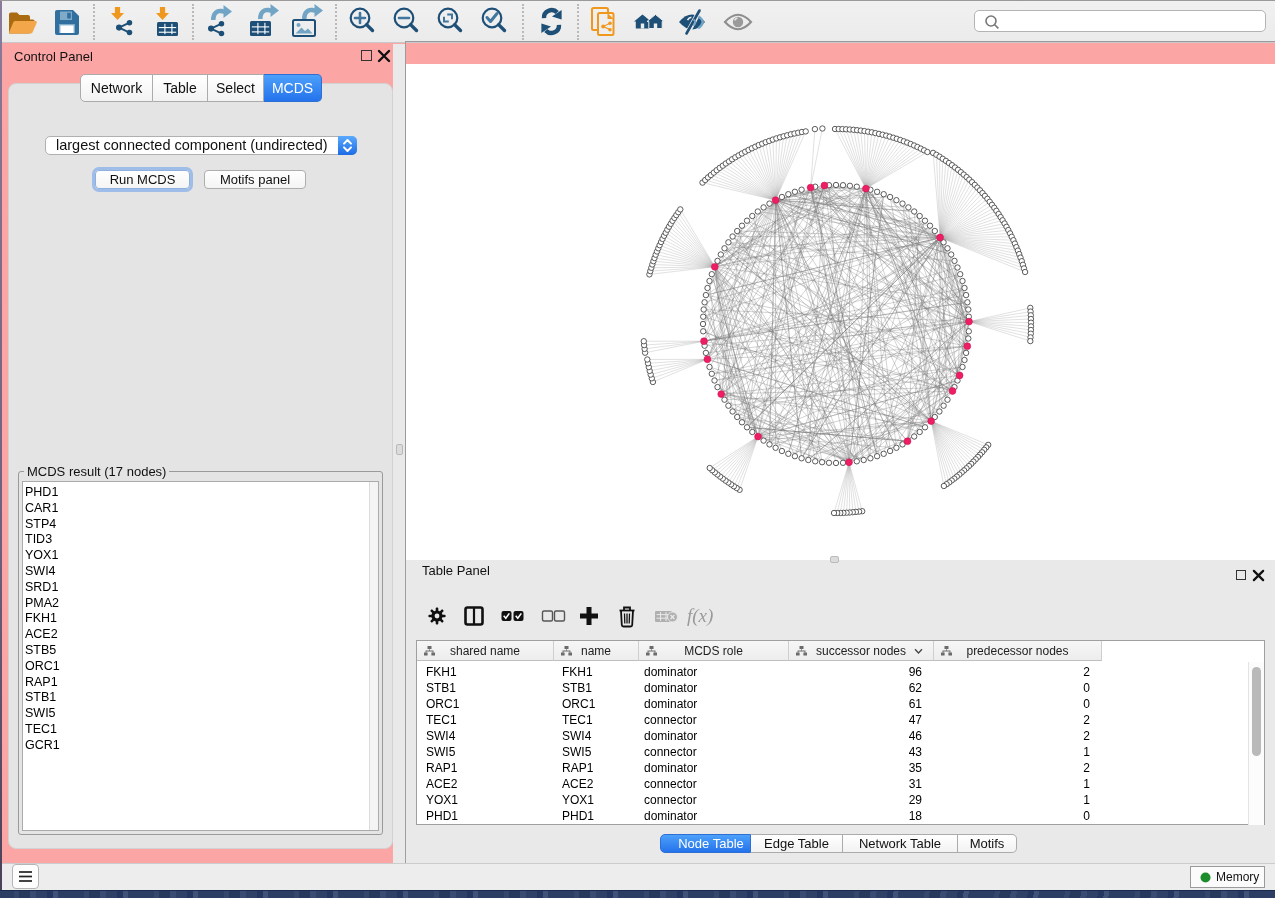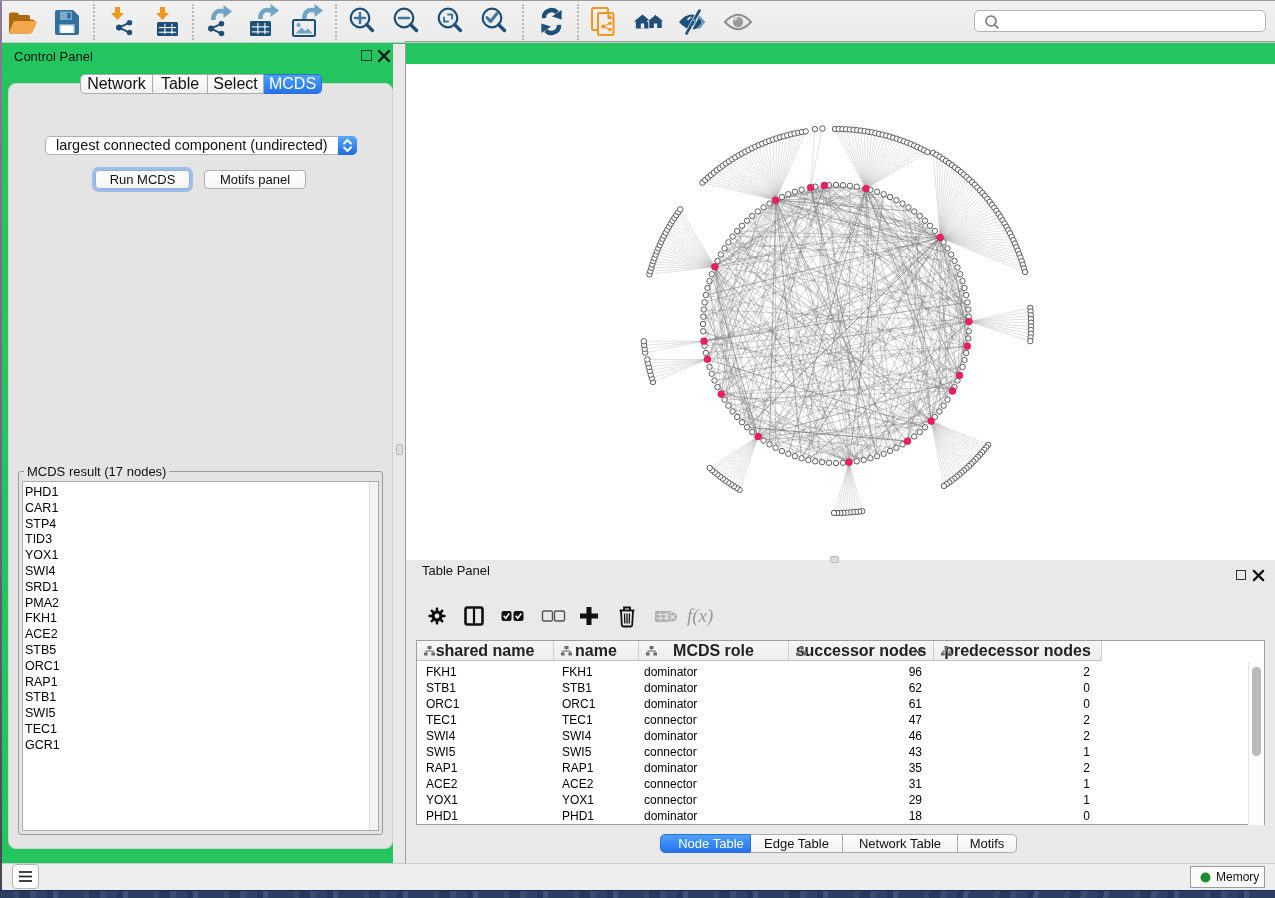--- a/index.html
+++ b/index.html
@@ -1,31 +1,31 @@
 <!DOCTYPE html>
 <html><head>
 <meta charset="utf-8">
 <style>
 * { margin:0; padding:0; box-sizing:border-box; }
 html,body { width:1275px; height:898px; overflow:hidden; }
 body { font-family:"Liberation Sans", sans-serif; background:#e9e9e9; position:relative; }
 .abs { position:absolute; }
-#root { position:relative; width:1275px; height:898px; overflow:hidden; background:#22c55e; }
+#root { position:relative; width:1275px; height:898px; overflow:hidden; background:#fca5a5; }
 
 
 #toolbar { left:0; top:0; width:1275px; height:43px; background:linear-gradient(#f1f1f1,#ebebeb); border-top:1px solid #9a9a9a; border-bottom:1px solid #c9c9c9; }
 .tsep { position:absolute; top:3px; height:36px; width:0; border-left:2px dotted #b9b9b9; }
 #searchbox { position:absolute; left:974px; top:9px; width:292px; height:22px; background:#fff; border:1px solid #b4b4b4; border-radius:5px; }
 
 
 #cp-title { left:14px; top:49px; font-size:13px; color:#111; }
 .winbtn { position:absolute; font-size:12px; color:#222; }
 #cp-inner { left:8px; top:83px; width:385px; height:766px; background:#e4e4e4; border:1px solid #d2d2d2; border-radius:8px; }
 #tabs { left:80px; top:74px; height:19px; display:flex; }
-.tab { height:20px; border:1px solid #ababab; border-left:none; background:linear-gradient(#ffffff,#f2f2f2); font-size:16px; color:#111; display:flex; align-items:center; justify-content:center; }
+.tab { height:28px; border:1px solid #ababab; border-left:none; background:linear-gradient(#ffffff,#f2f2f2); font-size:14px; color:#111; display:flex; align-items:center; justify-content:center; }
 .tab.first { border-left:1px solid #ababab; border-radius:5px 0 0 5px; }
 .tab.last { border-radius:0 5px 5px 0; }
 .tab.sel { background:linear-gradient(#4da0fa,#2473ec); color:#fff; border-color:#2e6fd4; }
 #optlabel { left:0px; top:112px; width:400px; text-align:center; font-size:15px; color:#111; }
 #dropdown { left:45px; top:136px; width:312px; height:19px; background:#fff; border:1px solid #b0b0b0; border-radius:5px; font-size:14.5px; color:#111; line-height:17.5px; padding-left:10px; }
 #spinner { position:absolute; right:-1px; top:-1px; width:19px; height:19px; border-radius:0 5px 5px 0; background:linear-gradient(#5aa9ff,#1d6be4); }
 .btn { position:absolute; height:19px; background:linear-gradient(#ffffff,#f4f4f4); border:1px solid #aeaeae; border-radius:4px; font-size:13px; color:#111; text-align:center; line-height:17px; }
 #runbtn { left:95px; top:170px; width:95px; box-shadow:0 0 0 3px rgba(122,167,235,0.65); border-color:#8fb0df; }
 #closebtn { left:204px; top:170px; width:102px; }
 #fieldset { left:18px; top:471px; width:365px; height:364px; border:1px solid #9a9a9a; border-radius:3px; }
@@ -42,21 +42,21 @@
 #netframe { left:405px; top:41px; width:870px; height:519px; border:1px solid #9b9b9b; border-right:none; }
 #nettitle { left:0; top:0; width:100%; height:21px; background:linear-gradient(#ececec,#d6d6d6); border-bottom:1px solid #ababab; }
 #nettext { left:403px; top:3px; width:200px; text-align:center; font-size:13px; color:#222; }
 .light { position:absolute; top:7.5px; width:11px; height:11px; border-radius:50%; }
 #netcanvas { left:0; top:22px; width:870px; height:496px; background:#fff; }
 
 
 #tp { left:406px; top:560px; width:869px; height:303px; background:#e9e9e9; }
 #tp-title { left:16px; top:3px; font-size:13px; color:#111; }
 #tbl { position:absolute; left:10px; top:80px; width:849px; height:185px; background:#fff; border:1px solid #9f9f9f; }
-.th { position:absolute; top:0; height:20px; background:linear-gradient(#f6f6f6,#ededed); border-right:1px solid #cfcfcf; border-bottom:1px solid #bfbfbf; font-size:16px; color:#222; display:flex; align-items:center; justify-content:center;font-weight:bold; }
+.th { position:absolute; top:0; height:20px; background:linear-gradient(#f6f6f6,#ededed); border-right:1px solid #cfcfcf; border-bottom:1px solid #bfbfbf; font-size:12px; color:#222; display:flex; align-items:center; justify-content:center; }
 .cell { position:absolute; font-size:12px; color:#000; height:16px; line-height:16px; }
 #vsb { position:absolute; right:0px; top:21px; width:16px; height:163px; background:#fcfcfc; border-left:1px solid #e3e3e3; }
 #vsb .thumb { position:absolute; left:3px; top:5px; width:9px; height:89px; background:#b9b9b9; border-radius:5px; }
 #bottomtabs { position:absolute; left:254px; top:274px; height:19px; display:flex; }
 .btab { height:19px; border:1px solid #ababab; border-left:none; background:linear-gradient(#ffffff,#f2f2f2); font-size:13px; color:#111; display:flex; align-items:center; justify-content:center; }
 .btab.first { border-left:1px solid #ababab; border-radius:5px 0 0 5px;padding-left:11px; }
 .btab.last { border-radius:0 5px 5px 0; }
 .btab.sel { background:linear-gradient(#4da0fa,#2473ec); color:#fff; border-color:#2e6fd4; }
 #hgrab { left:830px; top:556px; width:9px; height:7px; background:#dcdcdc; border:1px solid #bbbbbb; border-radius:2px; }
 

